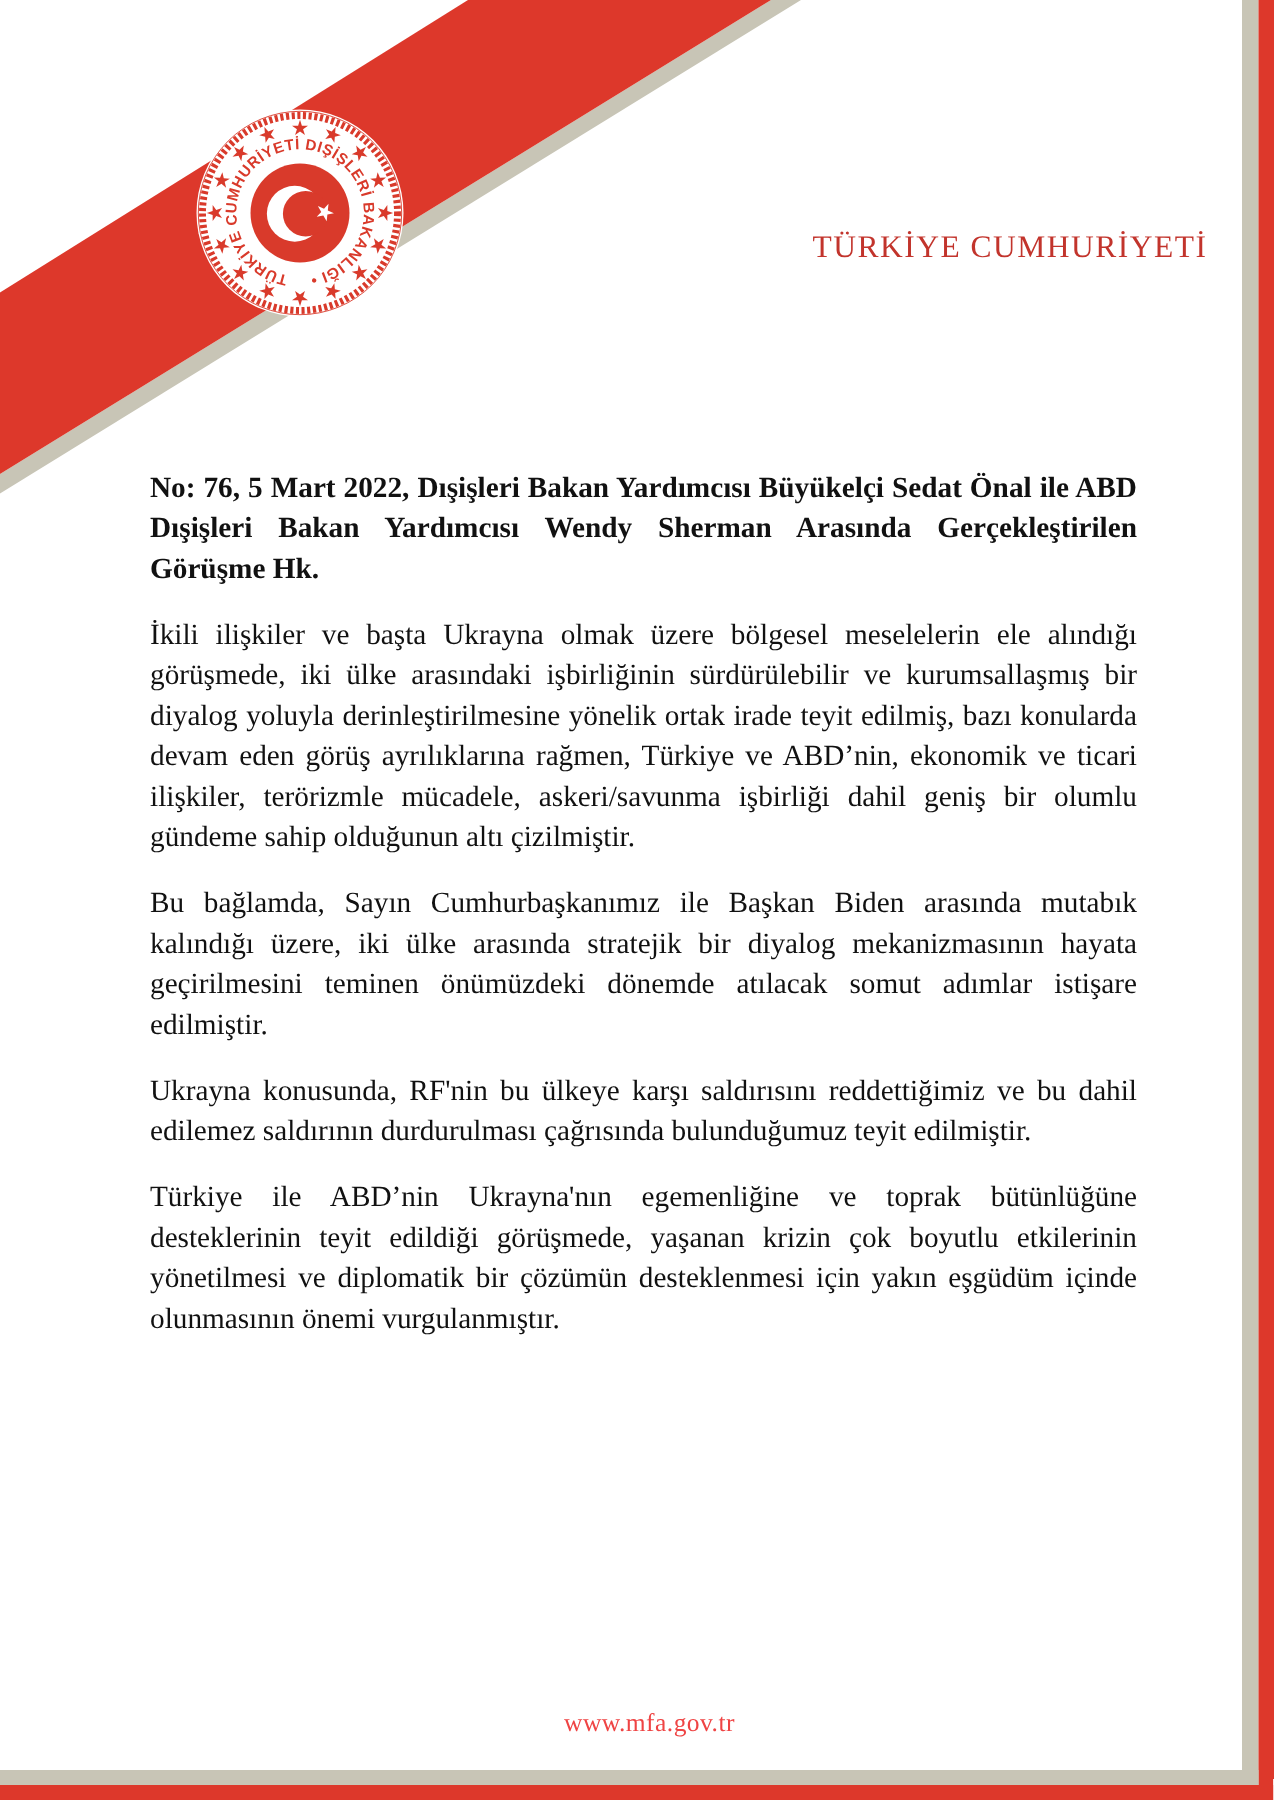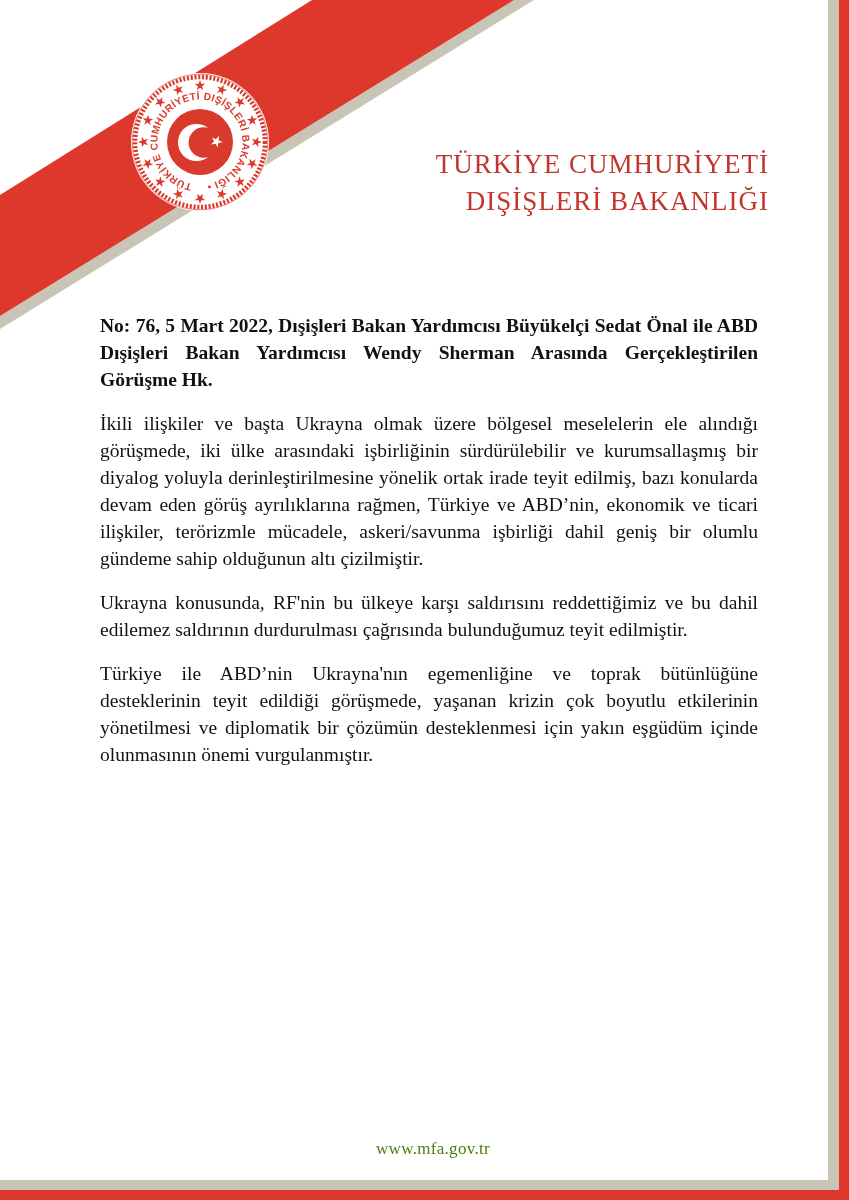--- a/index.html
+++ b/index.html
@@ -8,34 +8,34 @@
     overflow:hidden;font-family:"Liberation Serif", serif;
   }
   
   .band-svg{position:absolute;top:0;left:0;}
   .seal-ring-text{
     font-family:"Liberation Sans", sans-serif;
     font-weight:bold;font-size:10.2px;fill:#d93a2b;letter-spacing:.4px;
   }
   
   .ministry-header{
-    position:absolute;top:146px;right:80px;text-align:right;
-    color:#c2342c;font-size:27px;line-height:37px;letter-spacing:1px;
+    position:absolute;top:146px;right:44px;text-align:right;
+    color:#c2342c;font-size:21px;line-height:37px;letter-spacing:1px;
   }
   
   .doc-text{
     position:absolute;left:100px;top:312px;width:658px;
     color:#111111;font-size:19.5px;line-height:27px;text-align:justify;
   }
   .doc-text .title{font-weight:bold;margin:0 0 17px 0;font-size:19.5px;}
   .doc-text p{margin:0 0 17px 0;}
   
   .footer-url{
     position:absolute;left:18px;width:830px;top:1139px;text-align:center;
-    color:#4d7c0f;font-size:17px;letter-spacing:.3px;
+    color:#ef4444;font-size:17px;letter-spacing:.3px;
   }
   
   .strip{position:absolute;}
   .strip-right-gray{top:0;right:10px;bottom:10px;width:11px;background:#c8c5b6;}
   .strip-right-red{top:0;right:0;bottom:0;width:10px;background:#dd382b;}
   .strip-bottom-gray{left:0;right:10px;bottom:10px;height:10px;background:#c8c5b6;}
   .strip-bottom-red{left:0;right:0;bottom:0;height:10px;background:#dd382b;}
 </style>
 </head>
 <body>
@@ -81,26 +81,26 @@
 
       <circle cx="200" cy="142" r="33" fill="#d93a2b"></circle>
       <circle cx="196.5" cy="142.5" r="18.6" fill="#ffffff"></circle>
       <circle cx="203.8" cy="142.5" r="15.2" fill="#d93a2b"></circle>
       <use href="#st" fill="#ffffff" transform="translate(216.5 141.5) rotate(96) scale(1.1)"></use>
     </g>
   </svg>
 
   <div class="ministry-header">
     <div>TÜRKİYE CUMHURİYETİ</div>
-    <div>DIŞİŞLERİ BAKANLIĞI</div>
   </div>
 
   <div class="doc-text">
     <p class="title">No: 76, 5 Mart 2022, Dışişleri Bakan Yardımcısı Büyükelçi Sedat Önal ile ABD Dışişleri Bakan Yardımcısı Wendy Sherman Arasında Gerçekleştirilen Görüşme Hk.</p>
     <p>İkili ilişkiler ve başta Ukrayna olmak üzere bölgesel meselelerin ele alındığı görüşmede, iki ülke arasındaki işbirliğinin sürdürülebilir ve kurumsallaşmış bir diyalog yoluyla derinleştirilmesine yönelik ortak irade teyit edilmiş, bazı konularda devam eden görüş ayrılıklarına rağmen, Türkiye ve ABD’nin, ekonomik ve ticari ilişkiler, terörizmle mücadele, askeri/savunma işbirliği dahil geniş bir olumlu gündeme sahip olduğunun altı çizilmiştir.</p>
+    <p>Bu bağlamda, Sayın Cumhurbaşkanımız ile Başkan Biden arasında mutabık kalındığı üzere, iki ülke arasında stratejik bir diyalog mekanizmasının hayata geçirilmesini teminen önümüzdeki dönemde atılacak somut adımlar istişare edilmiştir.</p>
     <p>Ukrayna konusunda, RF'nin bu ülkeye karşı saldırısını reddettiğimiz ve bu dahil edilemez saldırının durdurulması çağrısında bulunduğumuz teyit edilmiştir.</p>
     <p>Türkiye ile ABD’nin Ukrayna'nın egemenliğine ve toprak bütünlüğüne desteklerinin teyit edildiği görüşmede, yaşanan krizin çok boyutlu etkilerinin yönetilmesi ve diplomatik bir çözümün desteklenmesi için yakın eşgüdüm içinde olunmasının önemi vurgulanmıştır.</p>
   </div>
 
   <div class="footer-url">www.mfa.gov.tr</div>
 
   <div class="strip strip-right-gray"></div>
   <div class="strip strip-right-red"></div>
   <div class="strip strip-bottom-gray"></div>
   <div class="strip strip-bottom-red"></div>

